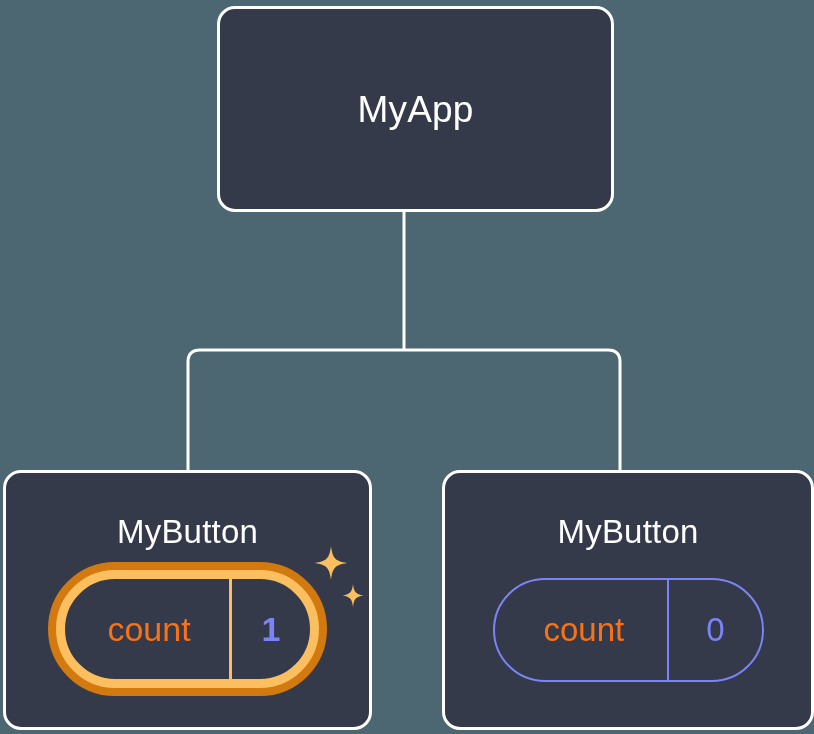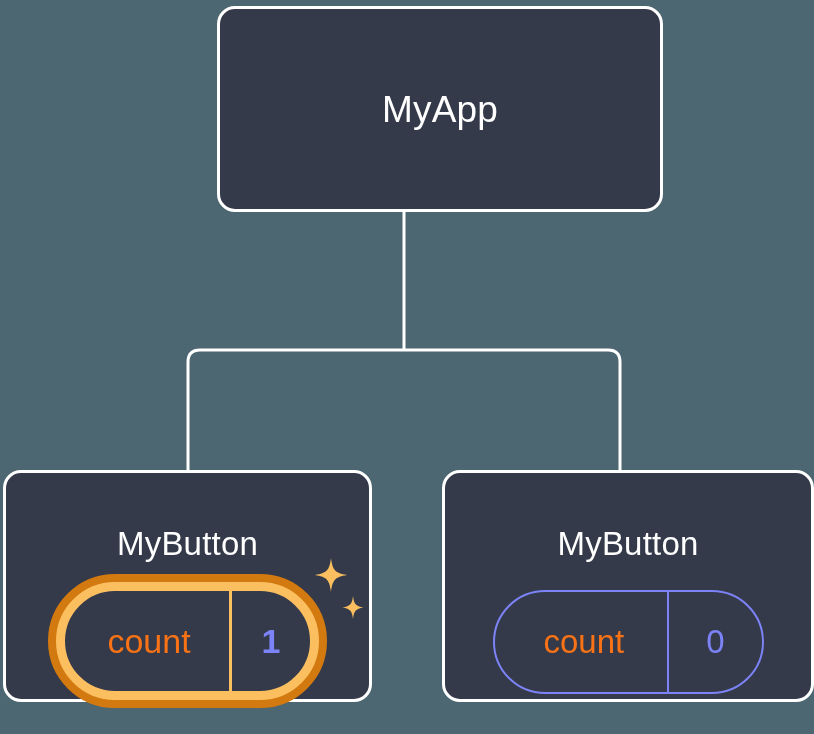--- a/index.html
+++ b/index.html
@@ -39,37 +39,37 @@
     border: 3px solid #ffffff;
     border-radius: 18px;
     box-sizing: border-box;
     display: flex;
     flex-direction: column;
     align-items: center;
   }
   .node-root {
     left: 217px;
     top: 6px;
-    width: 446px;
+    width: 397px;
     height: 206px;
     justify-content: center;
   }
   .node-title {
     color: #ffffff;
     font-size: 37px;
     font-weight: 400;
     letter-spacing: 0.2px;
     line-height: 1;
     white-space: nowrap;
   }
 
   .node-child {
     top: 470px;
-    height: 232px;
-    padding-top: 54px;
+    height: 260px;
+    padding-top: 42px;
   }
   .node-child .node-title {
     font-size: 33px;
   }
   .node-left {
     left: 3px;
     width: 369px;
   }
   .node-right {
     left: 442px;

